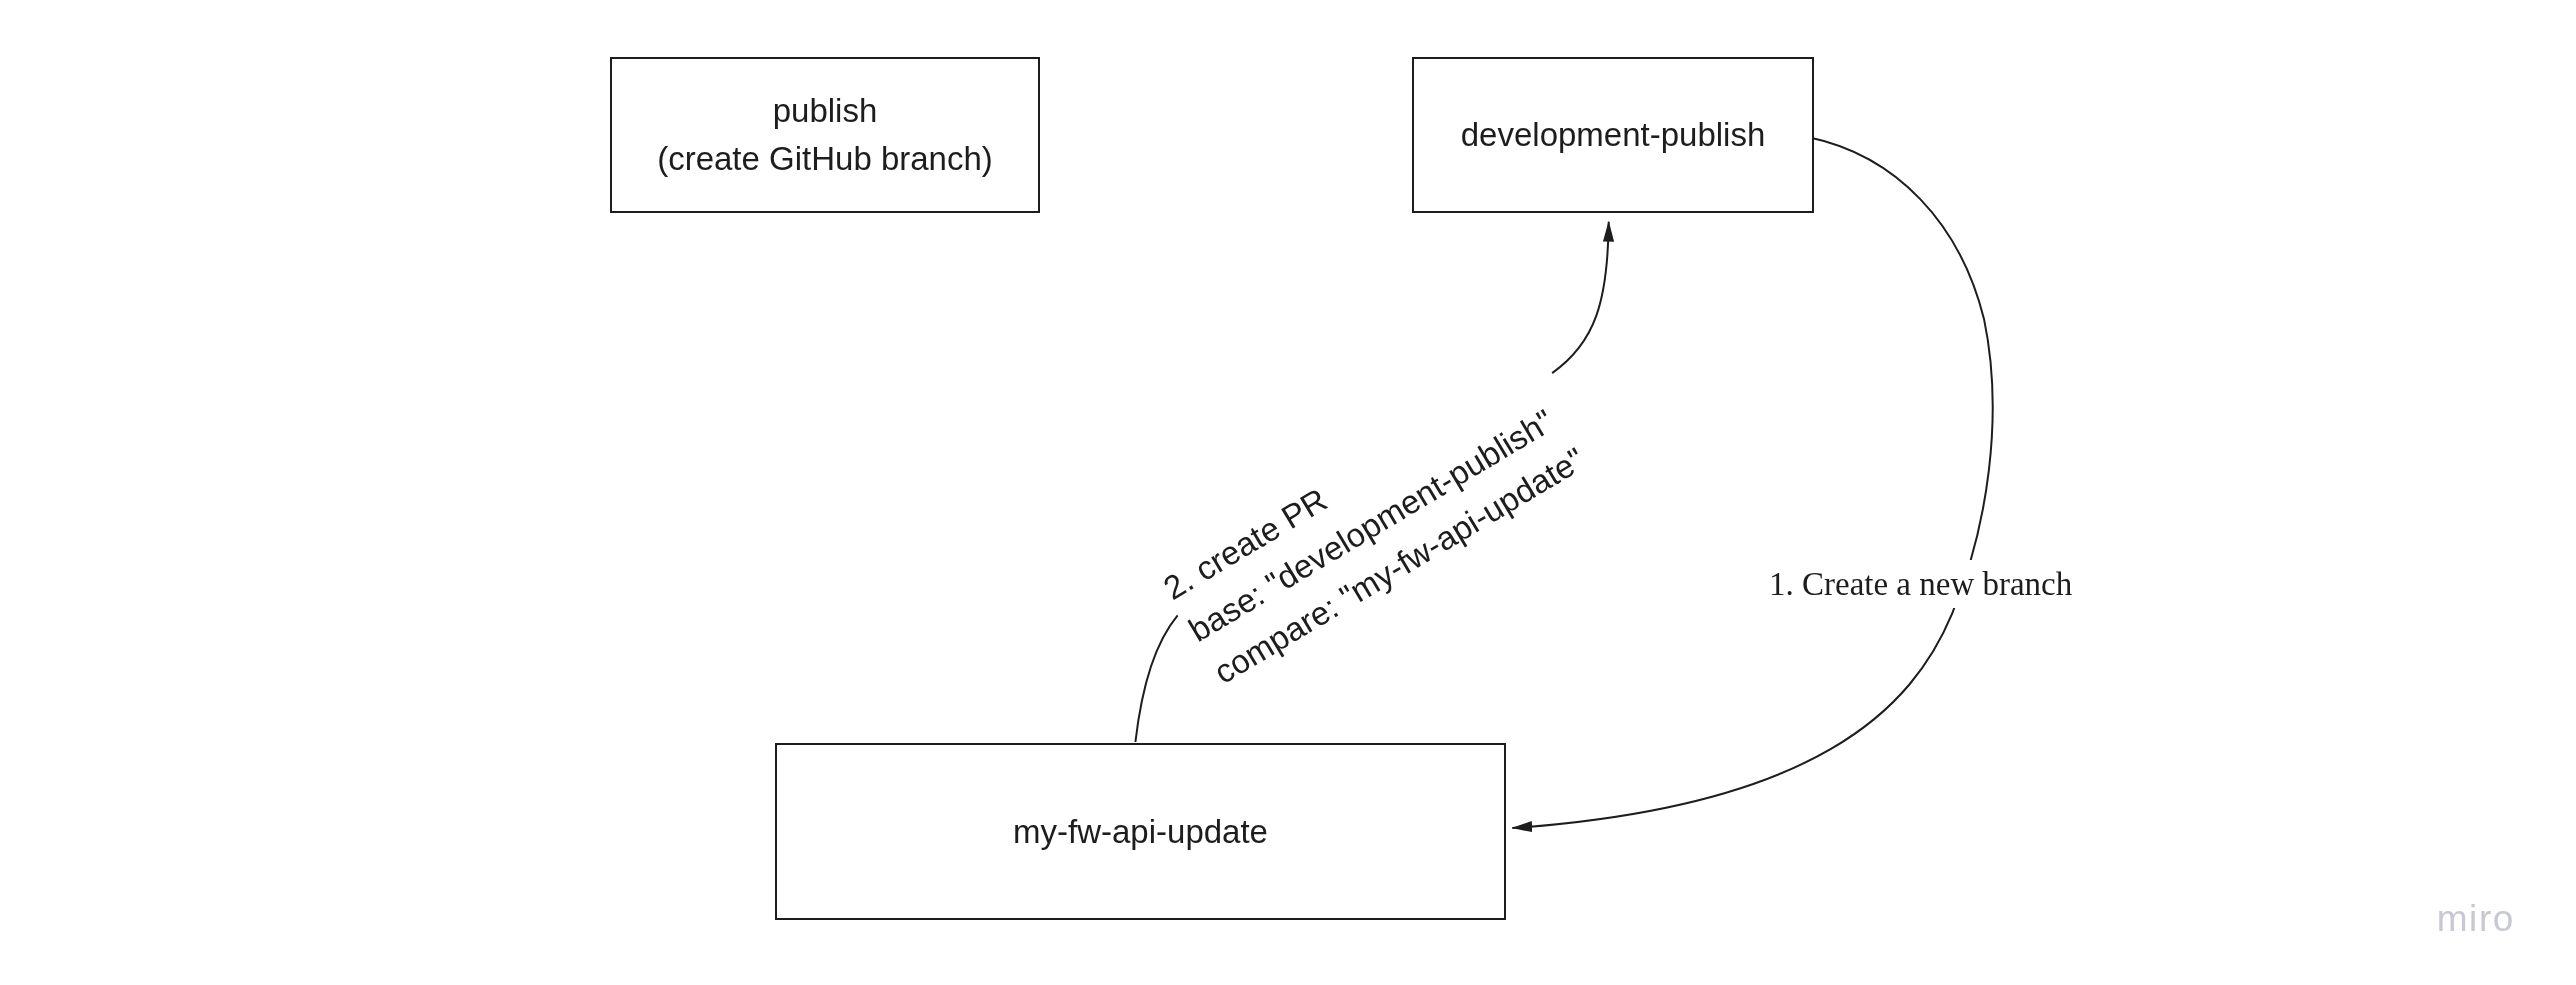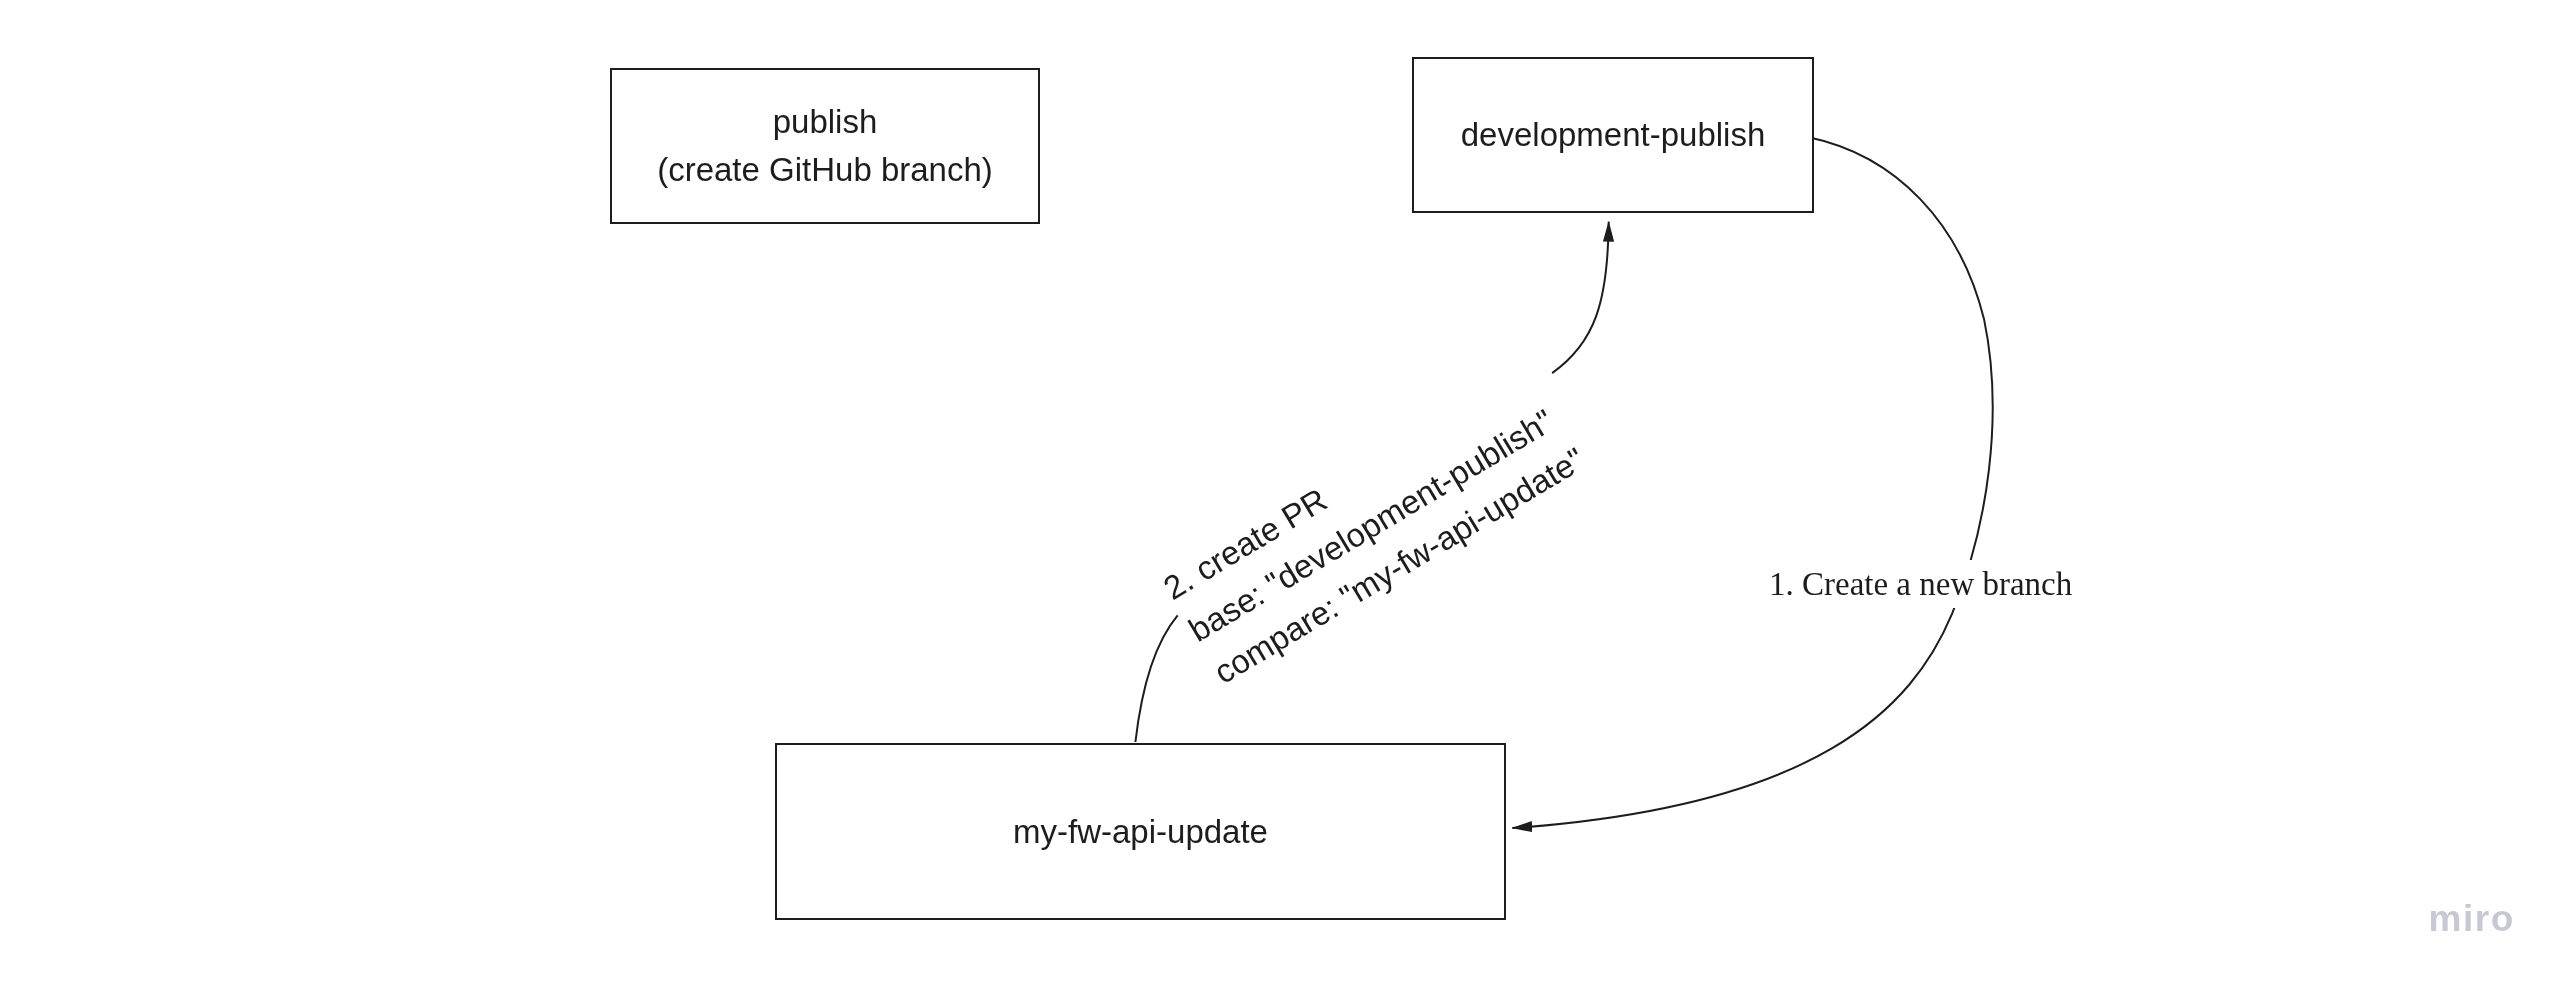--- a/index.html
+++ b/index.html
@@ -30,21 +30,21 @@
     display:flex;
     flex-direction:column;
     align-items:center;
     justify-content:center;
     text-align:center;
     color:var(--text);
     font-size:33px;
     line-height:48px;
     cursor:default;
   }
-  .node-publish{left:610px;top:68px;width:430px;height:156px;}
+  .node-publish{left:610px;top:57px;width:430px;height:156px;}
   .node-development-publish{left:1412px;top:57px;width:402px;height:156px;}
   .node-my-fw-api-update{left:775px;top:743px;width:731px;height:177px;}
   .edge-label{
     position:absolute;
     color:var(--text);
     font-size:33px;
     white-space:nowrap;
   }
   .edge-label-create-branch{
     left:1758px;top:560px;
@@ -57,21 +57,21 @@
     left:1154px;top:570px;
     transform:rotate(-31deg);
     transform-origin:0 0;
     line-height:49px;
   }
   .edge-label-create-pr .pr-line{display:block;}
   .watermark{
     position:absolute;
     right:61px;bottom:46px;
     font-size:37px;
-    font-weight:bold;
+    font-weight:normal;
     letter-spacing:1.6px;
     color:var(--watermark);
     user-select:none;
   }
 </style>
 </head>
 <body>
 
 <div class="canvas">
 

